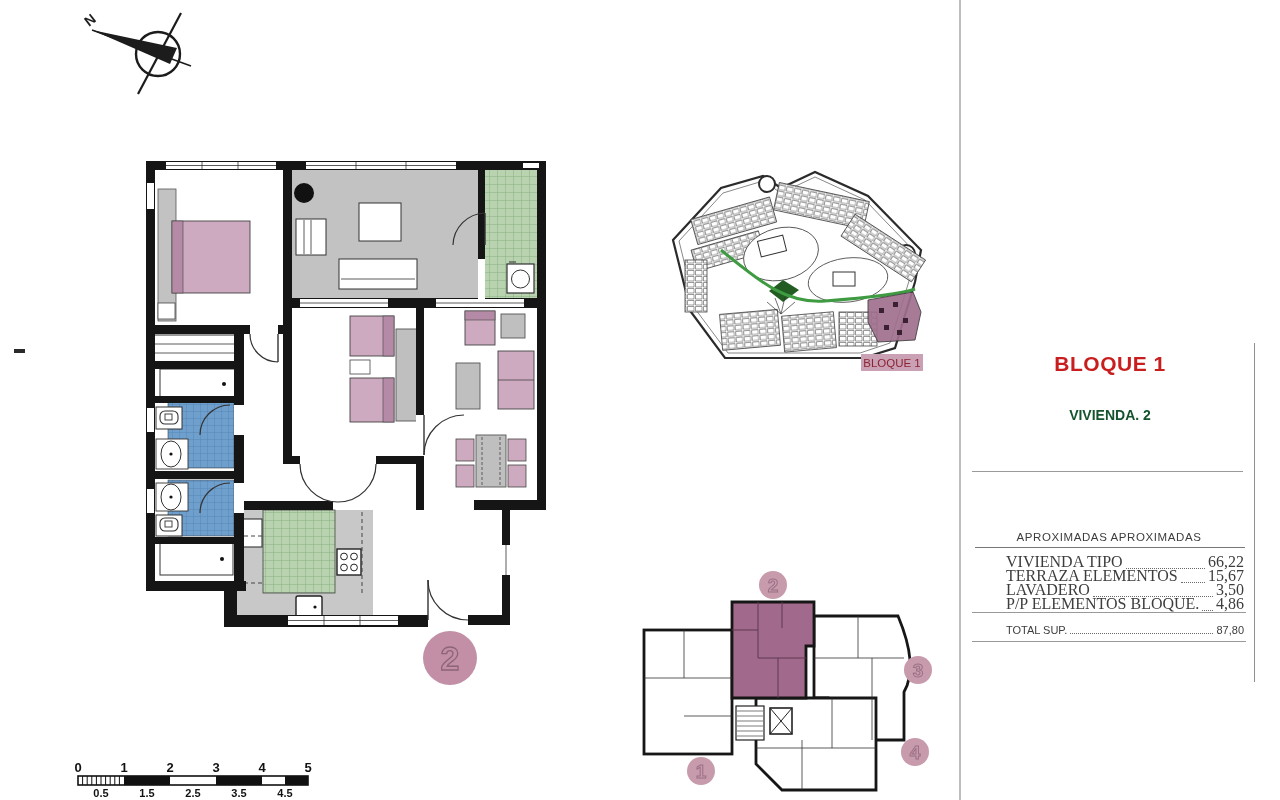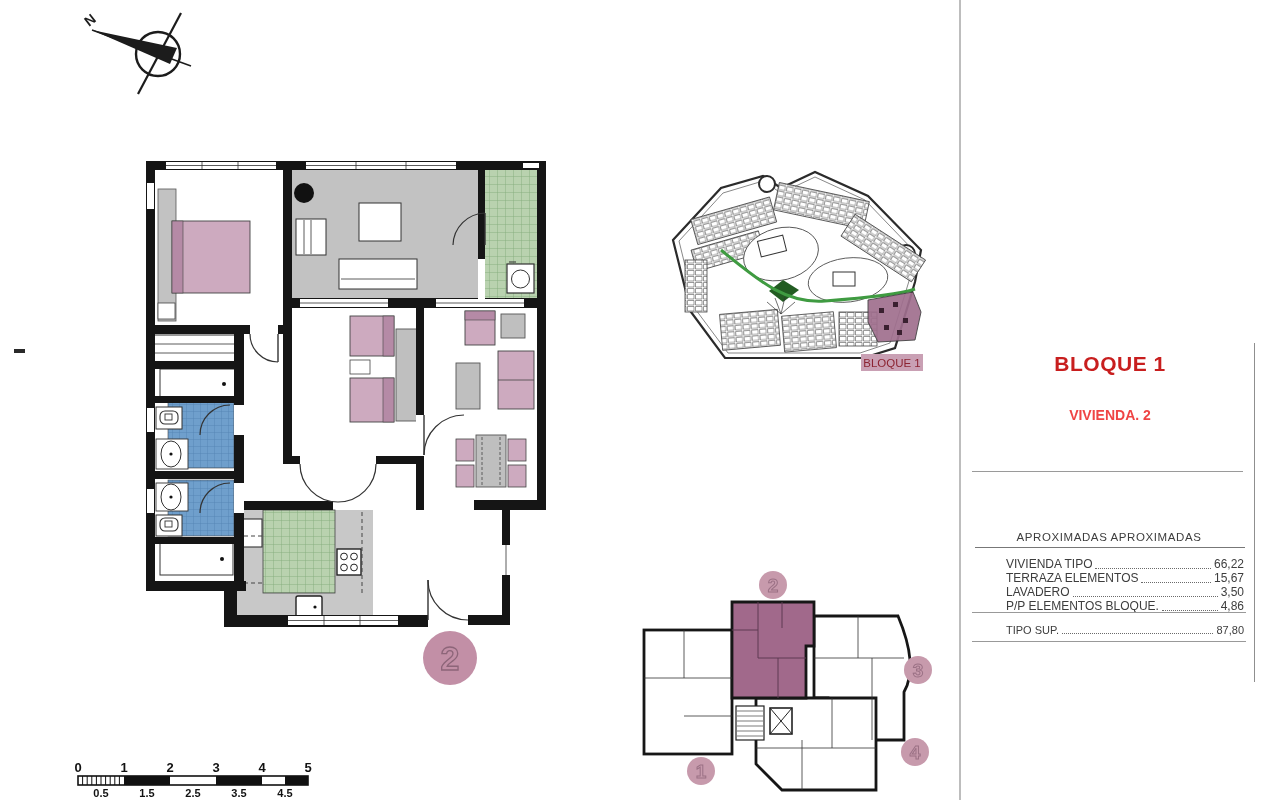--- a/index.html
+++ b/index.html
@@ -15,21 +15,21 @@
   .tb-rule{background:#9a9a9a;height:1px;}
   .block-title{
     left:965px;top:352px;width:290px;text-align:center;
     font-size:21px;font-weight:bold;letter-spacing:.5px;
   }
   .block-sub{left:965px;width:290px;text-align:center;font-size:14px;font-weight:bold;}
   .tbl-header{
     left:972px;top:531px;width:274px;text-align:center;
     font-size:11.5px;color:#3d3d3d;letter-spacing:.6px;
   }
-  .tbl{left:1006px;top:557px;width:238px;font-size:12px;color:#3d3d3d;}
+  .tbl{left:1006px;top:557px;width:238px;font-size:16px;color:#3d3d3d;font-family:Liberation Serif, serif;}
   .tbl-row{display:flex;align-items:flex-end;height:14px;}
   .tbl-row .lbl{white-space:nowrap;}
   .tbl-row .dots{flex:1;border-bottom:1.6px dotted #6a6a6a;margin:0 3px 2px 3px;}
   .tbl-row .val{white-space:nowrap;}
   .total-row{left:1006px;top:622px;width:238px;font-size:11px;color:#3d3d3d;}
   .edge-dash{left:14px;top:349px;width:11px;height:4px;background:#2a2a2a;}
 </style>
 </head>
 <body>
 
@@ -285,21 +285,21 @@
     <g>
       <rect x="198" y="192" width="62" height="17" fill="#c9a0b4"></rect>
       <text x="229" y="205" text-anchor="middle" font-size="11.5" fill="#8c2433">BLOQUE 1</text>
     </g>
   </svg>
 
   <div class="abs panel-divider"></div>
   <div class="abs sheet-edge"></div>
 
   <div class="abs block-title" style="color:#c81e1e">BLOQUE 1</div>
-  <div class="abs block-sub" style="top:407px;color:#ef4444">VIVIENDA. 2</div>
+  <div class="abs block-sub" style="top:407px;color:#14532d">VIVIENDA. 2</div>
 
   <div class="abs tb-rule" style="left:972px;top:471px;width:271px"></div>
 
   <div class="abs tbl-header">APROXIMADAS APROXIMADAS</div>
   <div class="abs tb-rule" style="left:975px;top:547px;width:270px;background:#777"></div>
 
   <div class="abs tbl">
     <div class="tbl-row">
       <span class="lbl">VIVIENDA TIPO</span>
       <span class="dots"></span>
@@ -319,21 +319,21 @@
       <span class="lbl">P/P ELEMENTOS BLOQUE.</span>
       <span class="dots"></span>
       <span class="val">4,86</span>
     </div>
   </div>
 
   <div class="abs tb-rule" style="left:972px;top:612px;width:274px;background:#999"></div>
 
   <div class="abs total-row">
     <div class="tbl-row">
-      <span class="lbl">TIPO SUP.</span>
+      <span class="lbl">TOTAL SUP.</span>
       <span class="dots"></span>
       <span class="val">87,80</span>
     </div>
   </div>
 
   <div class="abs tb-rule" style="left:972px;top:641px;width:274px;background:#999"></div>
 
   <svg class="abs" style="left:632px;top:566px" width="306" height="236" viewBox="0 0 306 236">
 
     <g fill="#ffffff" stroke="#161616" stroke-width="2.8">

